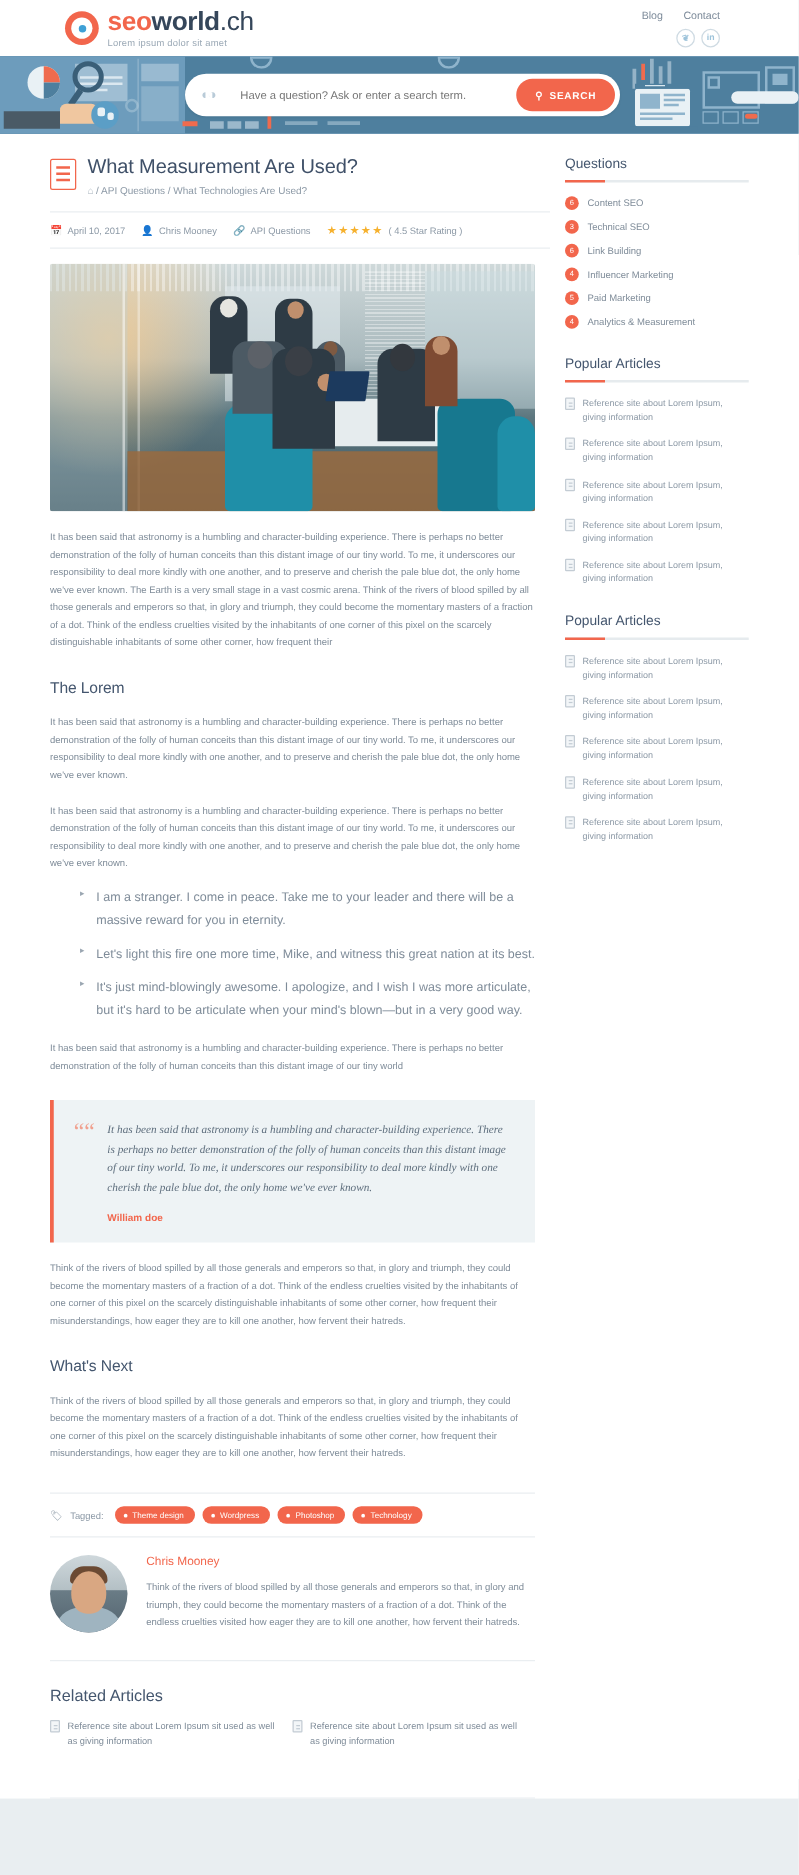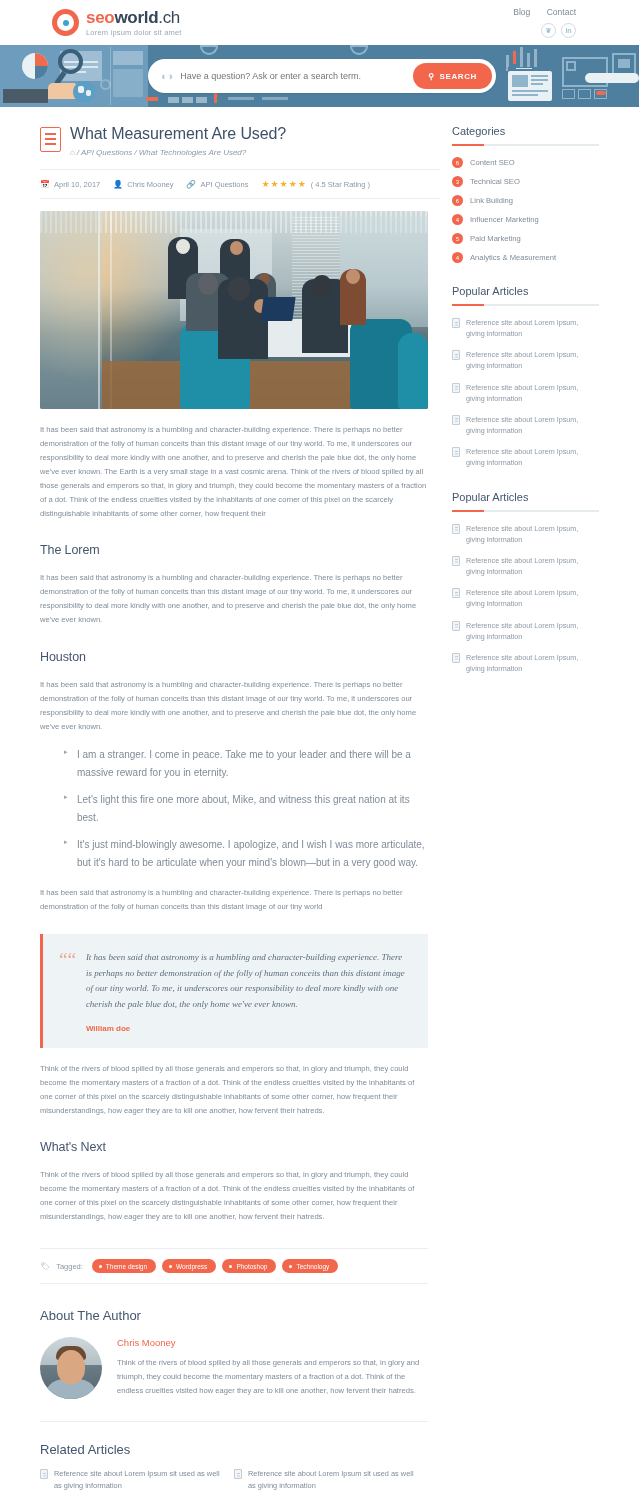--- a/index.html
+++ b/index.html
@@ -30,21 +30,21 @@
     width: 17px; height: 17px; margin: -8.5px 0 0 -8.5px;
     border-radius: 50%; background: #ffffff;
   }
   .brand-mark::after {
     content: ""; position: absolute; left: 50%; top: 50%;
     width: 6px; height: 6px; margin: -3px 0 0 -3px;
     border-radius: 50%; background: #3fa0d6;
   }
   .brand-text { margin-left: 7px; line-height: 1; }
   .brand-name {
-    font-size: 17px; letter-spacing: -0.3px;
+    font-size: 21px; letter-spacing: -0.3px;
     color: #3b4a5a;
   }
   .brand-name .b-seo { color: #f2664c; font-weight: bold; }
   .brand-name .b-world { color: #35465a; font-weight: bold; }
   .brand-name .b-ch { color: #35465a; font-weight: normal; }
   .brand-tag {
     font-size: 7.5px; color: #9aa8b5; margin-top: 3px; letter-spacing: 0.2px;
   }
   .topnav {
     position: absolute; right: 63px; top: 7px;
@@ -73,21 +73,21 @@
   .or { background: #ef6b4e; }
   .hero-search {
     position: absolute; left: 148px; top: 14px;
     width: 348px; height: 34px;
     background: #ffffff; border-radius: 17px;
     display: flex; align-items: center;
     box-shadow: 0 1px 2px rgba(0,0,0,0.08);
   }
   .hs-icon { margin-left: 13px; color: #b9cbd8; font-size: 11px; letter-spacing:-1px;}
   .hs-input {
-    border: 0; outline: 0; flex: 1; margin-left: 8px;
+    border: 0; outline: 0; flex: 1; margin-left: 20px;
     font-family: "Liberation Sans", sans-serif;
     font-size: 9px; color: #a8b5c0; background: transparent;
   }
   .hs-btn {
     height: 26px; margin-right: 4px; padding: 0 15px;
     border: 0; border-radius: 13px; background: #f2664c;
     color: #fff; font-size: 8px; font-weight: bold; letter-spacing: 0.6px;
     font-family: "Liberation Sans", sans-serif; cursor: pointer;
     display: flex; align-items: center; gap: 5px;
   }
@@ -101,21 +101,21 @@
   .art-head { display: flex; align-items: flex-start; gap: 9px; }
   .doc-icon {
     width: 21px; height: 25px; border: 1.6px solid #f2664c; border-radius: 2px;
     position: relative; flex: 0 0 auto; margin-top: 2px;
   }
   .doc-icon::before {
     content:""; position:absolute; left:4px; top:5px; right:4px; height:1.6px;
     background:#f2664c; box-shadow: 0 5px 0 #f2664c, 0 10px 0 #f2664c;
   }
   .art-title { font-size: 16px; color: #3f5068; font-weight: normal; letter-spacing:-0.1px;}
-  .crumbs { font-size: 8px; color: #8c99a6; margin-top: 5px; font-style: italic; }
+  .crumbs { font-size: 8px; color: #8c99a6; margin-top: 5px; }
   .crumbs .home { color: #a7b3bd; margin-right: 2px; }
   .meta-row {
     margin-top: 12px; padding: 9px 0 9px 0;
     border-top: 1px solid #eaeef1; border-bottom: 1px solid #eaeef1;
     display: flex; align-items: center; gap: 13px;
     font-size: 7.5px; color: #8c99a6;
   }
   .meta-item { display: flex; align-items: center; gap: 4px; }
   .mi { color: #9aa6b1; font-size: 8px; }
   .stars { color: #f6b12e; letter-spacing: 1px; font-size: 9px; }
@@ -405,26 +405,25 @@
         <i class="p-head" style="left:306px;top:58px;width:14px;height:15px;"></i>
         <i style="left:222px;top:86px;width:32px;height:24px;background:#1c3a5e;transform:skewX(-8deg);border-radius:1px;"></i>
         <i class="p-chair" style="left:358px;top:122px;width:30px;height:76px;"></i>
       </div>
 
       <p class="body-txt">It has been said that astronomy is a humbling and character-building experience. There is perhaps no better demonstration of the folly of human conceits than this distant image of our tiny world. To me, it underscores our responsibility to deal more kindly with one another, and to preserve and cherish the pale blue dot, the only home we've ever known. The Earth is a very small stage in a vast cosmic arena. Think of the rivers of blood spilled by all those generals and emperors so that, in glory and triumph, they could become the momentary masters of a fraction of a dot. Think of the endless cruelties visited by the inhabitants of one corner of this pixel on the scarcely distinguishable inhabitants of some other corner, how frequent their</p>
 
       <h3 class="sec">The Lorem</h3>
       <p class="body-txt">It has been said that astronomy is a humbling and character-building experience. There is perhaps no better demonstration of the folly of human conceits than this distant image of our tiny world. To me, it underscores our responsibility to deal more kindly with one another, and to preserve and cherish the pale blue dot, the only home we've ever known.</p>
 
-      <h3 class="sec">Houston</h3>
       <p class="body-txt">It has been said that astronomy is a humbling and character-building experience. There is perhaps no better demonstration of the folly of human conceits than this distant image of our tiny world. To me, it underscores our responsibility to deal more kindly with one another, and to preserve and cherish the pale blue dot, the only home we've ever known.</p>
 
       <ul class="bullets">
         <li>I am a stranger. I come in peace. Take me to your leader and there will be a massive reward for you in eternity.</li>
-        <li>Let's light this fire one more about, Mike, and witness this great nation at its best.</li>
+        <li>Let's light this fire one more time, Mike, and witness this great nation at its best.</li>
         <li>It's just mind-blowingly awesome. I apologize, and I wish I was more articulate, but it's hard to be articulate when your mind's blown—but in a very good way.</li>
       </ul>
 
       <p class="body-txt">It has been said that astronomy is a humbling and character-building experience. There is perhaps no better demonstration of the folly of human conceits than this distant image of our tiny world</p>
 
       <div class="quote">
         <span class="q-mark">““</span>
         <div class="q-body">
           <div class="q-text">It has been said that astronomy is a humbling and character-building experience. There is perhaps no better demonstration of the folly of human conceits than this distant image of our tiny world. To me, it underscores our responsibility to deal more kindly with one cherish the pale blue dot, the only home we've ever known.</div>
           <div class="q-author">William doe</div>
@@ -450,21 +449,20 @@
         <span class="tag">
             <span class="dot"></span>
             <span>Photoshop</span>
           </span>
         <span class="tag">
             <span class="dot"></span>
             <span>Technology</span>
           </span>
       </div>
 
-      <h3 class="block-h">About The Author</h3>
       <div class="author">
         <span class="avatar">
           <span class="shirt"></span>
             <span class="hair"></span>
             <span class="face"></span>
         </span>
         <div>
           <div class="au-name">Chris Mooney</div>
           <div class="au-text">Think of the rivers of blood spilled by all those generals and emperors so that, in glory and triumph, they could become the momentary masters of a fraction of a dot. Think of the endless cruelties visited how eager they are to kill one another, how fervent their hatreds.</div>
         </div>
@@ -483,21 +481,21 @@
           </div>
 
         </div>
       </div>
 
     </div>
 
     <div class="side">
 
       <div>
-        <div class="sb-title">Categories</div>
+        <div class="sb-title">Questions</div>
         <div class="sb-rule"></div>
         <div class="cat-list">
           <div class="cat-item">
             <span class="cat-badge">6</span>
             <span class="cat-name">Content SEO</span>
           </div>
           <div class="cat-item">
             <span class="cat-badge">3</span>
             <span class="cat-name">Technical SEO</span>
           </div>

